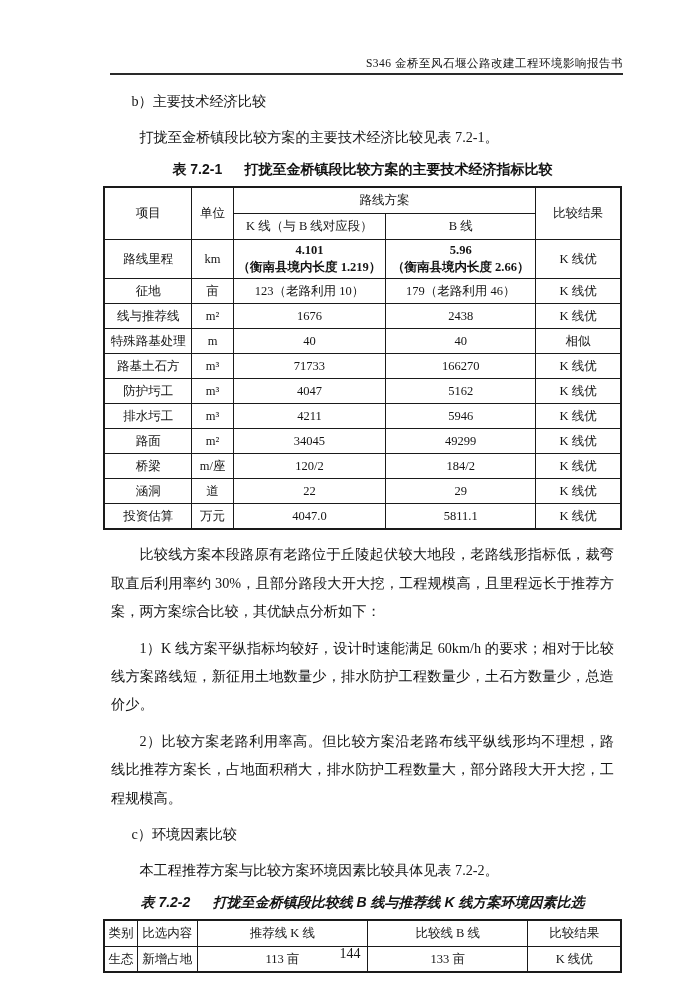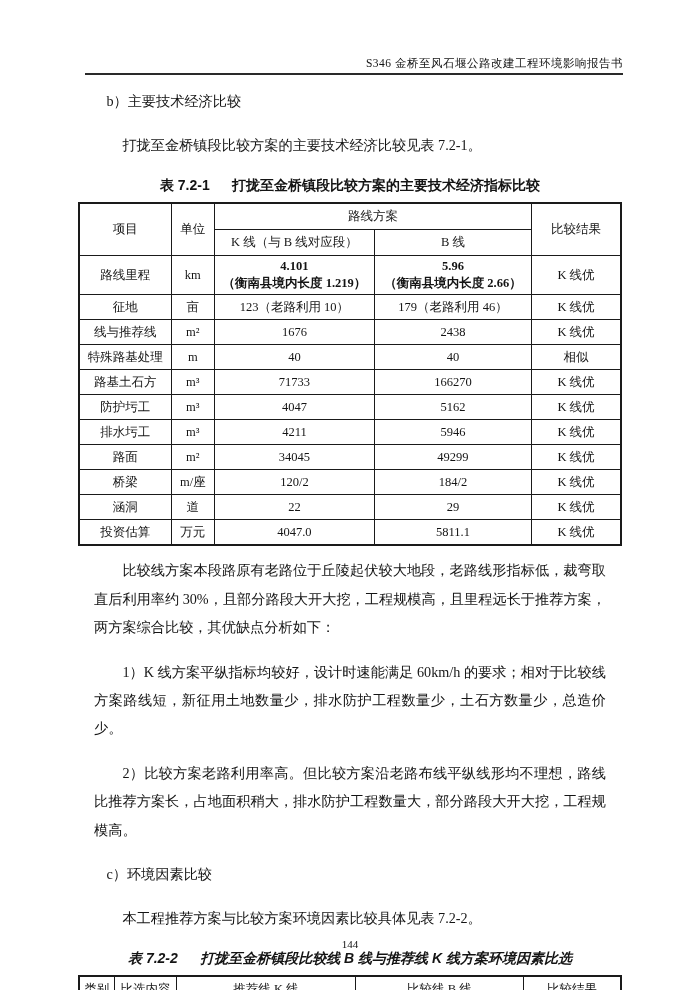--- a/index.html
+++ b/index.html
@@ -1,55 +1,55 @@
 <!DOCTYPE html>
 <html><head>
 <meta charset="utf-8">
 <style>
   html,body { margin:0; padding:0; background:#e8e8e8; }
   .page {
     width:700px; height:990px; margin:0 auto; background:#ffffff;
     font-family:"Liberation Serif","DejaVu Serif",serif; color:#141414;
-    overflow:hidden; box-sizing:border-box; position:relative;
+    overflow:hidden; box-sizing:border-box; position:relative;padding-left:25px;
   }
   .header {
     margin:56px 77px 0 85px;
     border-bottom:2px solid #2a2a2a;
     text-align:right; font-size:11.5px; line-height:15px;
     padding-bottom:2px; letter-spacing:0.5px;
   }
   .content { margin:0 78px; }
   .heading-line {
     margin-top:12px; font-size:14.2px; line-height:28px; text-indent:2em;
   }
   .para {
     font-size:14.2px; line-height:28.4px; text-indent:2em;
-    text-align:justify; margin:16px;
+    text-align:justify; margin:8px;
   }
   .table-caption {
     text-align:center; font-weight:bold;
     font-family:"Liberation Sans","DejaVu Sans",sans-serif;
     font-size:14px; line-height:20px; margin:7px 0 7px 0;
   }
   .table-caption .cap-label { margin-right:1.6em; }
   table.doc-table {
     width:100%; border-collapse:collapse; table-layout:fixed;
     font-size:12.5px; color:#141414;
     border:2px solid #1a1a1a;
   }
   table.doc-table th, table.doc-table td {
     border:1px solid #1a1a1a; text-align:center; vertical-align:middle;
     padding:2px 2px; font-weight:normal; line-height:17px;
   }
   table.doc-table th { height:21px; }
   table.doc-table td { height:20px; }
   .note-line { display:block;font-weight:bold; }
   .footer {
-    position:absolute; bottom:40px; left:0; width:100%;
-    text-align:center; font-size:11px;
+    position:absolute; bottom:28px; left:0; width:100%;
+    text-align:center; font-size:14px;
   }
   .mt10 { margin-top:10px; }
 </style>
 </head>
 <body>
 
 <div class="page">
 
   <div class="header">
     <span>S346 金桥至风石堰公路改建工程环境影响报告书</span>

